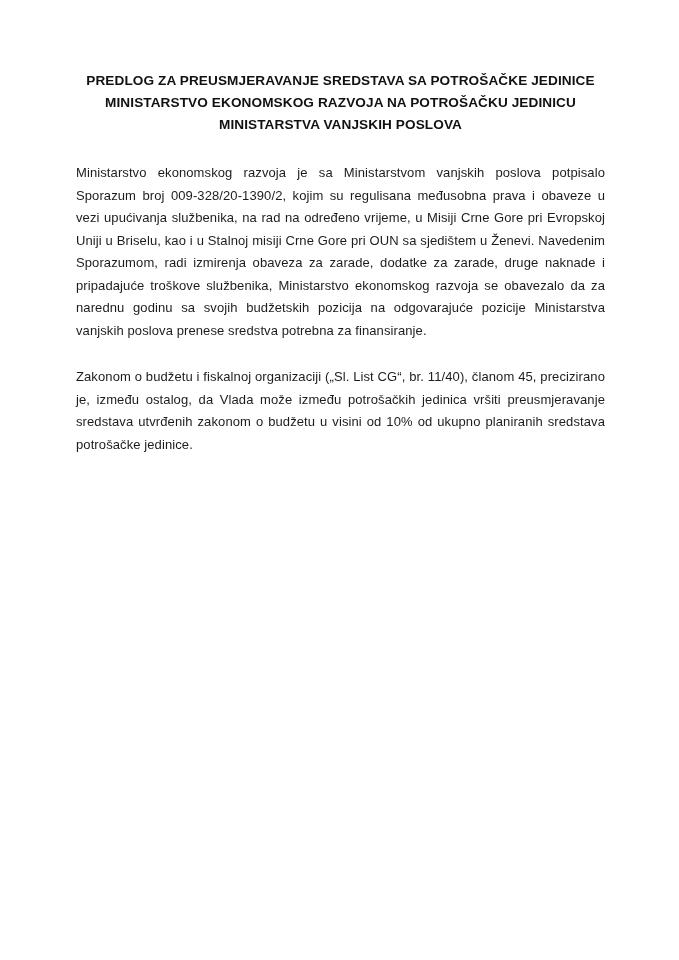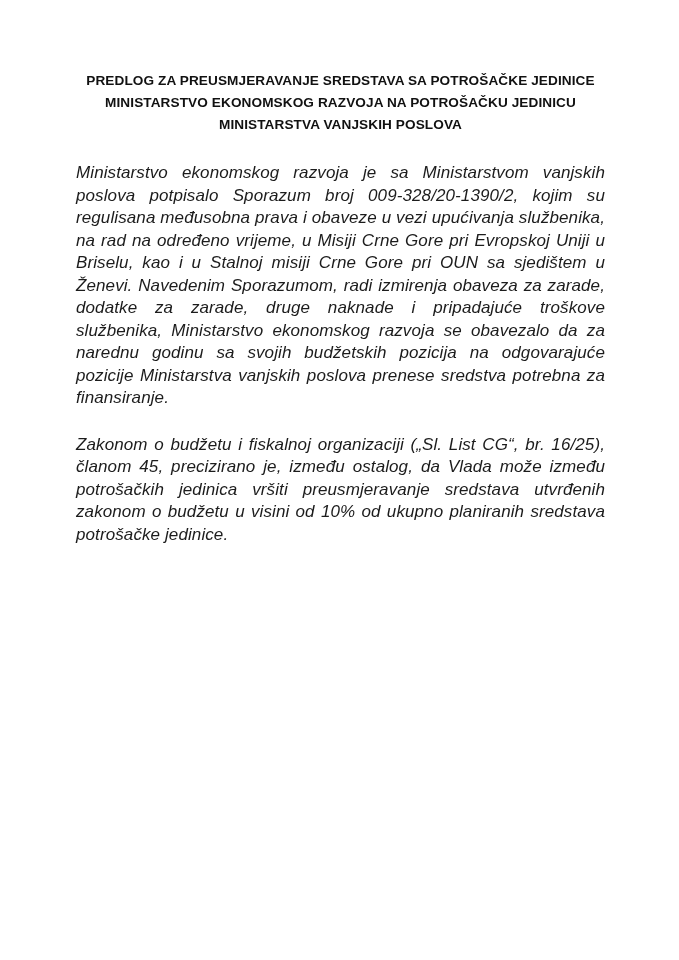--- a/index.html
+++ b/index.html
@@ -20,40 +20,39 @@
     .title {
       font-size: 13.6px;
       font-weight: bold;
       text-align: center;
       line-height: 22px;
       color: #111111;
       letter-spacing: 0.1px;
       margin-bottom: 26px;
     }
     .para {
-      font-size: 17px;
+      font-size: 13px;
       line-height: 22.5px;
       text-align: justify;
       color: #1c1c1c;
       letter-spacing: 0.1px;
-      font-style: italic;
     }
     .para.p1 {
       margin-bottom: 24px;
     }
     .para.p2 {
       margin-bottom: 0;
     }
     .para.p3 {
       margin-bottom: 0;
     }
   </style>
 </head>
 <body>
 
 <div class="page">
   <h1 class="title">PREDLOG ZA PREUSMJERAVANJE SREDSTAVA SA POTROŠAČKE JEDINICE MINISTARSTVO EKONOMSKOG RAZVOJA NA POTROŠAČKU JEDINICU MINISTARSTVA VANJSKIH POSLOVA</h1>
 
   <p class="para p1">Ministarstvo ekonomskog razvoja je sa Ministarstvom vanjskih poslova potpisalo Sporazum broj 009-328/20-1390/2, kojim su regulisana međusobna prava i obaveze u vezi upućivanja službenika, na rad na određeno vrijeme, u Misiji Crne Gore pri Evropskoj Uniji u Briselu, kao i u Stalnoj misiji Crne Gore pri OUN sa sjedištem u Ženevi. Navedenim Sporazumom, radi izmirenja obaveza za zarade, dodatke za zarade, druge naknade i pripadajuće troškove službenika, Ministarstvo ekonomskog razvoja se obavezalo da za narednu godinu sa svojih budžetskih pozicija na odgovarajuće pozicije Ministarstva vanjskih poslova prenese sredstva potrebna za finansiranje.</p>
 
 
-  <p class="para p3">Zakonom o budžetu i fiskalnoj organizaciji („Sl. List CG“, br. 16/25), članom 45, precizirano je, između ostalog, da Vlada može između potrošačkih jedinica vršiti preusmjeravanje sredstava utvrđenih zakonom o budžetu u visini od 10% od ukupno planiranih sredstava potrošačke jedinice.</p>
+  <p class="para p3">Zakonom o budžetu i fiskalnoj organizaciji („Sl. List CG“, br. 11/40), članom 45, precizirano je, između ostalog, da Vlada može između potrošačkih jedinica vršiti preusmjeravanje sredstava utvrđenih zakonom o budžetu u visini od 10% od ukupno planiranih sredstava potrošačke jedinice.</p>
 </div>
 
 </body></html>

